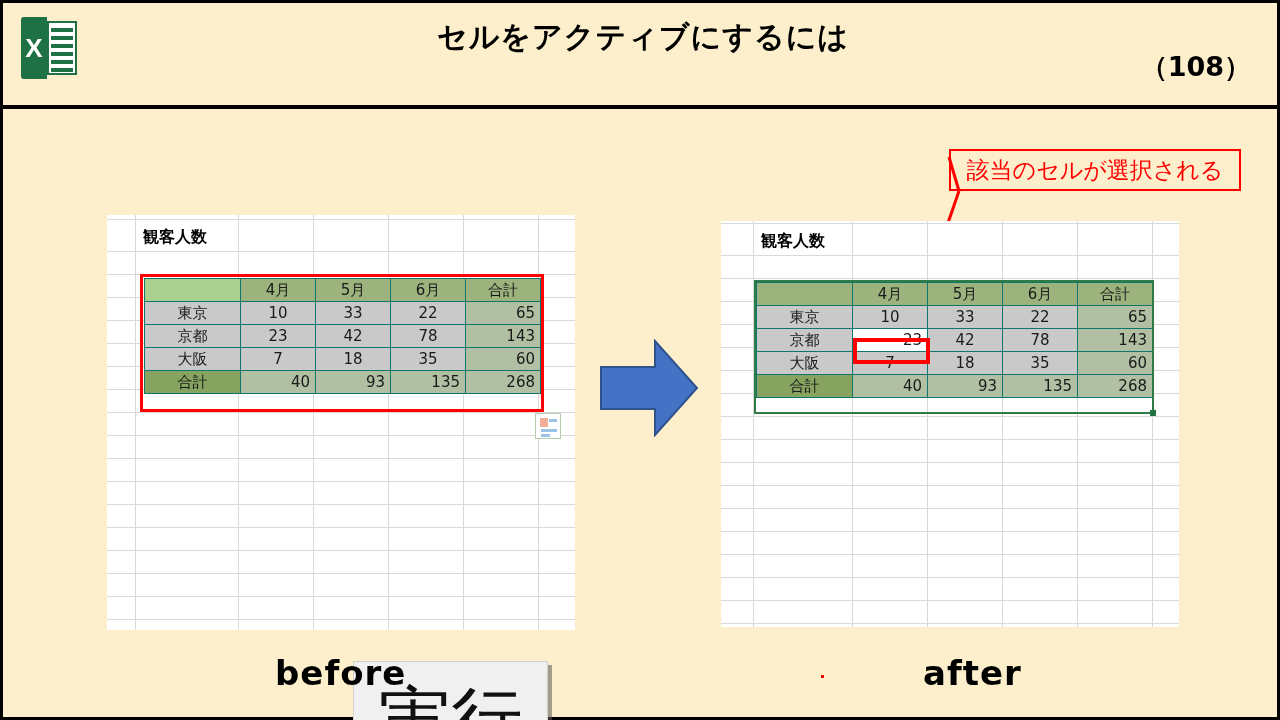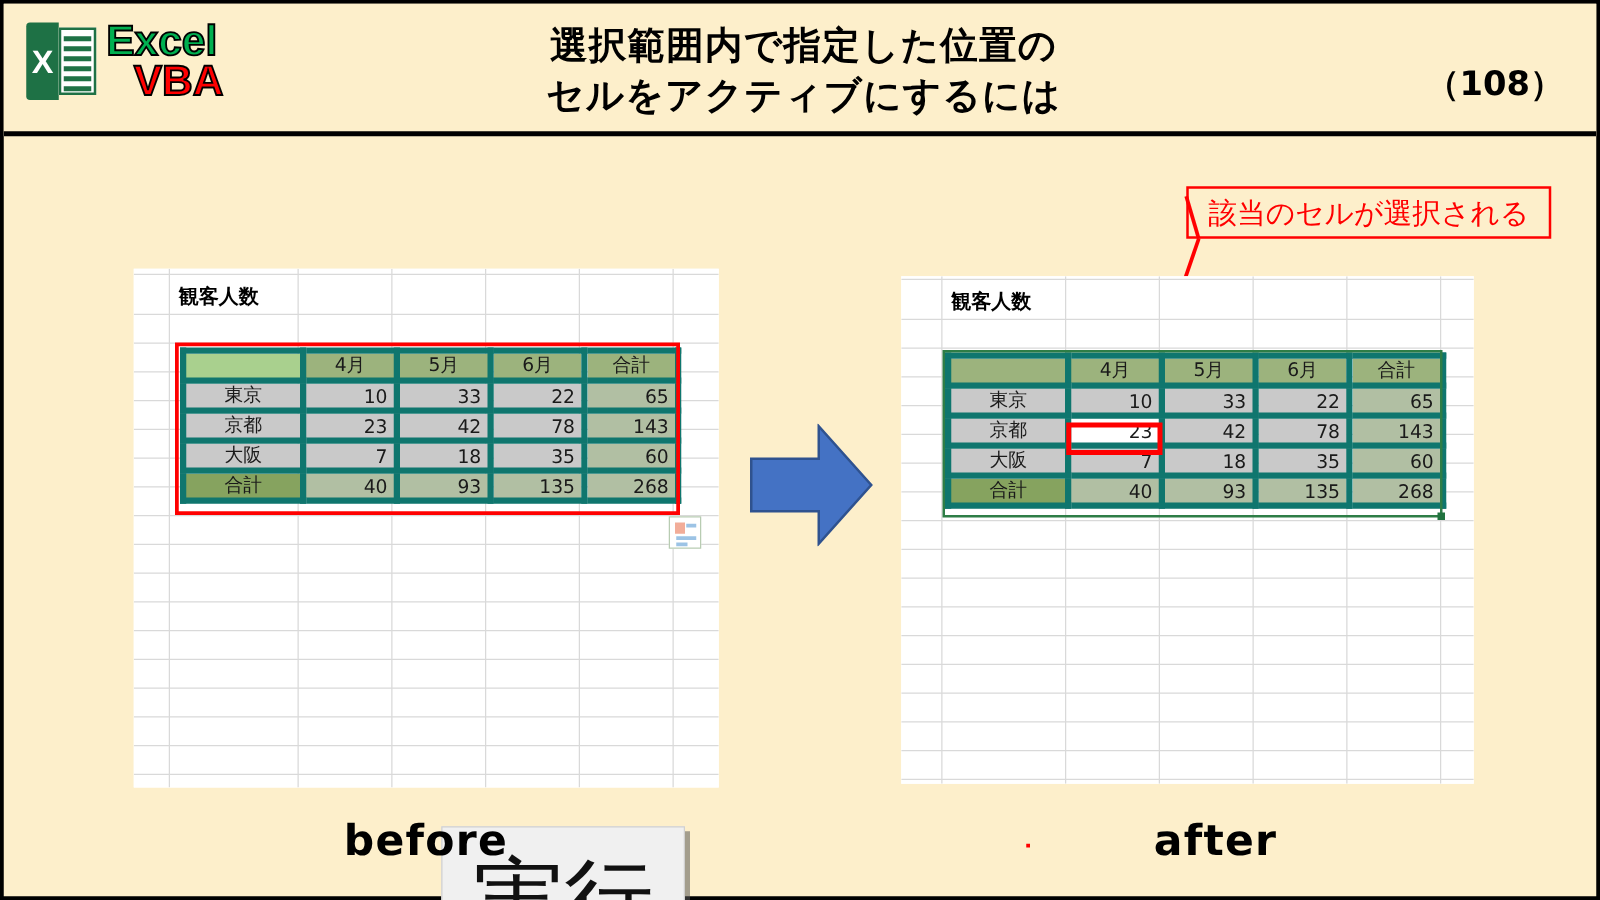--- a/index.html
+++ b/index.html
@@ -41,26 +41,26 @@
   #panel-before{left:104px;top:212px;width:468px;height:415px;}
   #panel-after{left:718px;top:218px;width:458px;height:406px;}
 
   .grid{position:absolute;inset:0;overflow:hidden;background:#fff;}
   .grid .vline{position:absolute;top:0;bottom:0;width:1px;background:#D9D9D9;}
   .grid .hline{position:absolute;left:0;right:0;height:1px;background:#D9D9D9;}
 
   
   .xtable{position:absolute;border-collapse:collapse;table-layout:fixed;
           font-size:15px;color:#1a1a1a;font-family:"DejaVu Sans",sans-serif;}
-  .xtable td{border:5px solid #0f766e;height:23px;padding:0 5px;box-sizing:border-box;
+  .xtable td{border:1px solid #0f766e;height:23px;padding:0 5px;box-sizing:border-box;
              white-space:nowrap;overflow:hidden;}
   .xtable td.hd{background:#9CB37D;text-align:center;}
   .xtable td.hd-corner{background:#A9D08E;}
   .xtable td.rowhd{background:#C9C9C9;text-align:center;margin-top:24px;}
-  .xtable td.num{background:#C9C9C9;text-align:right;}
+  .xtable td.num{background:#C9C9C9;text-align:center;}
   .xtable td.tot{background:#B1BFA3;text-align:right;}
   .xtable td.totrow-hd{background:#86A35F;text-align:center;}
   .xtable td.totrow{background:#B1BFA3;text-align:right;}
   .xtable td.active{background:#FFFFFF;text-align:right;}
 
   
   #tbl-before{left:37px;top:63px;width:396px;}
   #tbl-after{left:35px;top:61px;width:396px;}
   .c0{width:96px;} .c1{width:75px;} .c2{width:75px;} .c3{width:75px;} .c4{width:75px;}
 
@@ -121,28 +121,23 @@
           </div>
         <div class="sheet">
           <i style="top:5px"></i>
             <i style="top:13px"></i>
             <i style="top:21px"></i>
           <i style="top:29px"></i>
             <i style="top:37px"></i>
             <i style="top:45px"></i>
         </div>
       </div>
-      <div class="logo-text">
-        <div class="logo-excel">Excel</div>
-        <div class="logo-vba">VBA</div>
-      </div>
     </div>
 
     <div class="title">
-      <div>選択範囲内で指定した位置の</div>
       <div>セルをアクティブにするには</div>
     </div>
 
     <div class="slide-no">（108）</div>
   </div>
 
   <div id="callout-box">
     <span>該当のセルが選択される</span>
   </div>
   <svg id="callout-line" viewBox="0 0 440 250">

